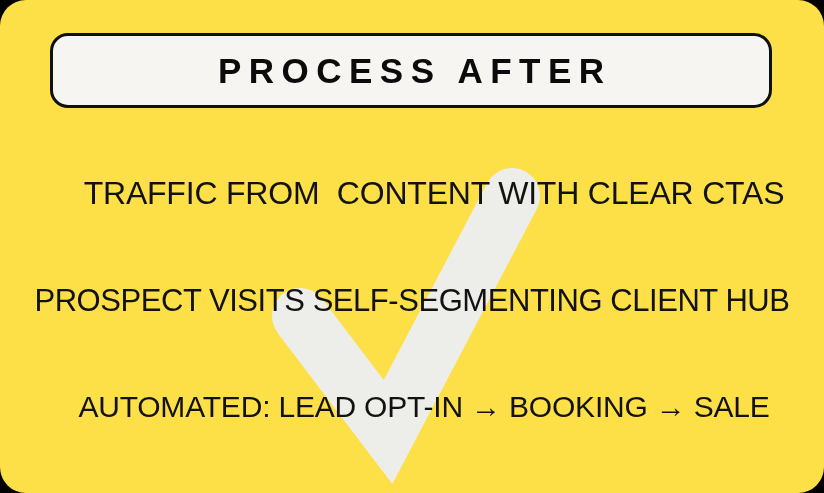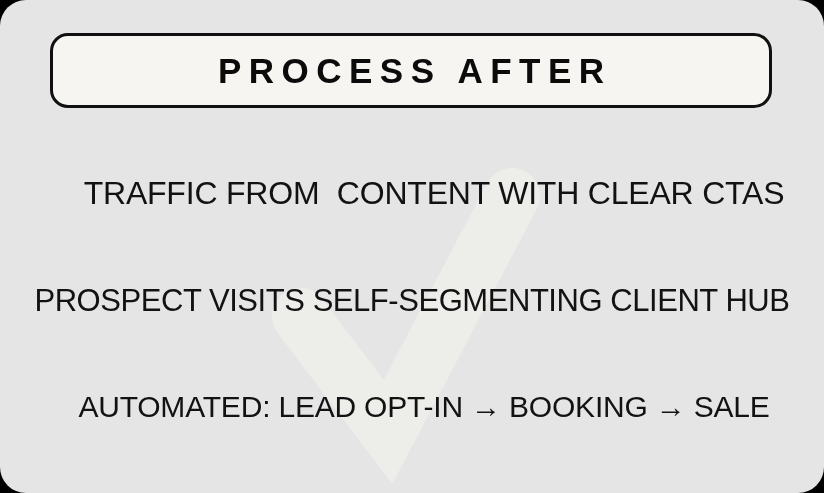--- a/index.html
+++ b/index.html
@@ -12,21 +12,21 @@
     height: 493px;
     overflow: hidden;
     font-family: "Liberation Sans", sans-serif;
   }
 
   #card {
     position: relative;
     width: 824px;
     height: 493px;
     box-sizing: border-box;
-    background: #e5e5e5;
+    background: #fde047;
     border-radius: 26px;
     overflow: hidden;
   }
 
   
   #watermark {
     position: absolute;
     left: 0;
     top: 0;
     width: 824px;

